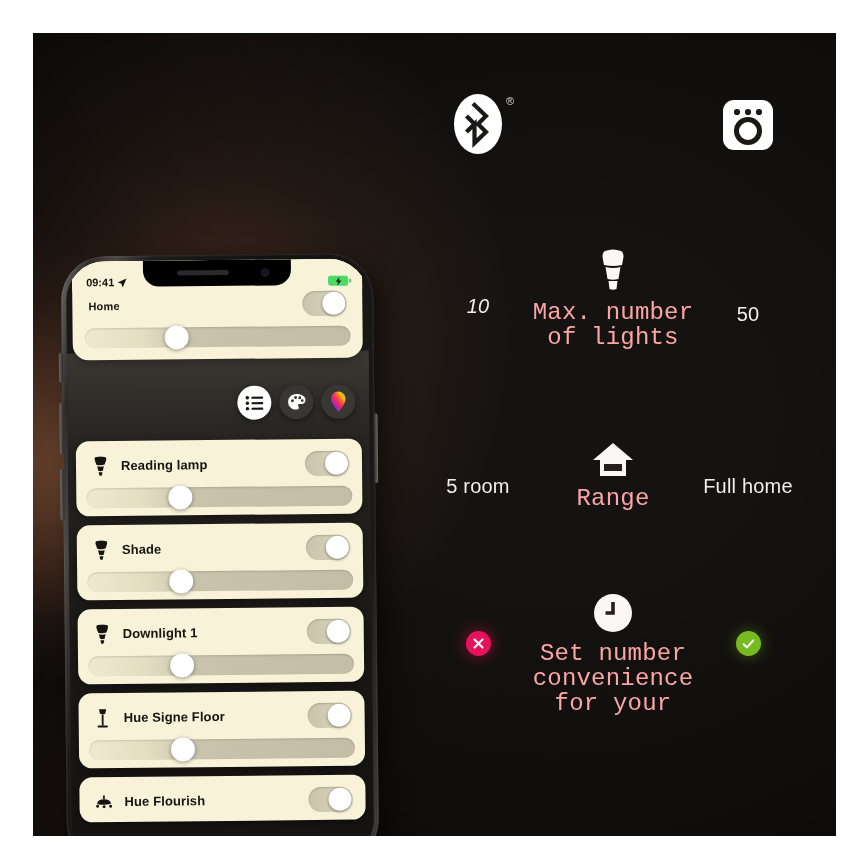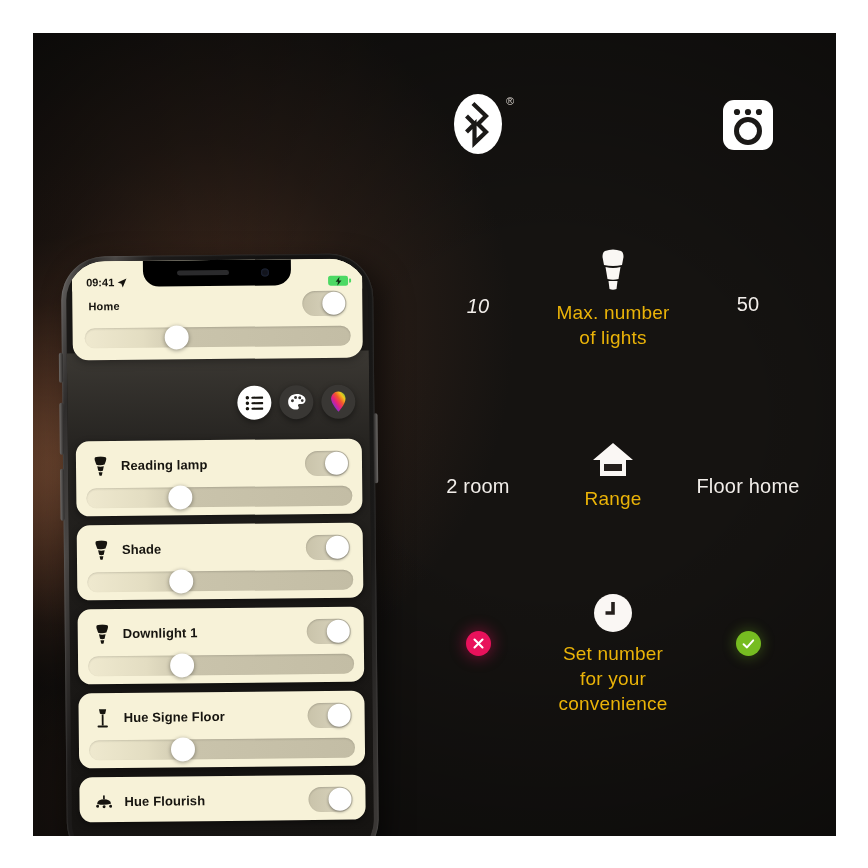--- a/index.html
+++ b/index.html
@@ -60,22 +60,22 @@
     position:absolute; left:50%; transform:translateX(-50%);
     text-align:center; width:220px;
   }
   .cmp-left {
     position:absolute; left:0px; width:150px; text-align:center;
   }
   .cmp-right {
     position:absolute; right:0px; width:150px; text-align:center;
   }
   .cmp-label {
-    color:#eab308; font-size:19px; line-height:25px;
-    font-family:Liberation Sans, sans-serif;
+    color:#fca5a5; font-size:24px; line-height:25px;
+    font-family:Liberation Mono, monospace;
     letter-spacing:.2px;
   }
   .cmp-val {
     color:#f2eeea; font-size:20px; line-height:25px; letter-spacing:.2px;
   }
   .cmp-icon { display:block; margin:0 auto 8px; }
 
   
   .badge {
     width:25px; height:25px; border-radius:50%;
@@ -271,44 +271,44 @@
       <div class="cmp-center" style="top:0;">
         <svg class="cmp-icon" width="30" height="44" viewBox="0 0 30 44">
           <path d="M7 3 Q15 0 23 3 Q25.5 4 25.5 9 L24 17 Q15 19 6 17 L4.5 9 Q4.5 4 7 3 Z" fill="#faf7f4"></path>
           <path d="M7.5 19 Q15 21 22.5 19 L20.5 31 Q15 32.5 9.5 31 Z" fill="#faf7f4"></path>
           <path d="M10.5 33 L19.5 33 L18.5 41 Q15 42.5 11.5 41 Z" fill="#faf7f4"></path>
         </svg>
         <div class="cmp-label">Max. number</div>
         <div class="cmp-label">of lights</div>
       </div>
       <div class="cmp-left cmp-val" style="top:46px;font-style:italic;">10</div>
-      <div class="cmp-right cmp-val" style="top:44px;">50</div>
+      <div class="cmp-right cmp-val" style="top:54px;">50</div>
     </div>
 
     <div class="cmp-row" style="top:345px;">
       <div class="cmp-center" style="top:4px;">
         <svg class="cmp-icon" width="42" height="36" viewBox="0 0 42 36">
           <path d="M21 1 L41 18 L34 18 L34 34 L8 34 L8 18 L1 18 Z" fill="#faf7f4"></path>
           <rect x="12" y="22" width="18" height="7" fill="#241f1c"></rect>
         </svg>
         <div class="cmp-label">Range</div>
       </div>
-      <div class="cmp-left cmp-val" style="top:36px;">2 room</div>
-      <div class="cmp-right cmp-val" style="top:36px;">Floor home</div>
+      <div class="cmp-left cmp-val" style="top:36px;">5 room</div>
+      <div class="cmp-right cmp-val" style="top:36px;">Full home</div>
     </div>
 
     <div class="cmp-row" style="top:500px;">
       <div class="cmp-center" style="top:0;">
         <svg class="cmp-icon" width="40" height="40" viewBox="0 0 40 40">
           <circle cx="20" cy="20" r="19" fill="#faf7f4"></circle>
           <path d="M20 9 L20 20 L12.5 20" fill="none" stroke="#241f1c" stroke-width="3.6" stroke-linecap="butt" stroke-linejoin="miter"></path>
         </svg>
         <div class="cmp-label">Set number</div>
+        <div class="cmp-label">convenience</div>
         <div class="cmp-label">for your</div>
-        <div class="cmp-label">convenience</div>
       </div>
       <div class="cmp-left" style="top:38px;">
         <span class="badge x">
           <svg width="13" height="13" viewBox="0 0 13 13">
             <path d="M2.5 2.5 L10.5 10.5 M10.5 2.5 L2.5 10.5" stroke="#fff" stroke-width="2.1" stroke-linecap="round"></path>
           </svg>
         </span>
       </div>
       <div class="cmp-right" style="top:38px;">
         <span class="badge ok">

